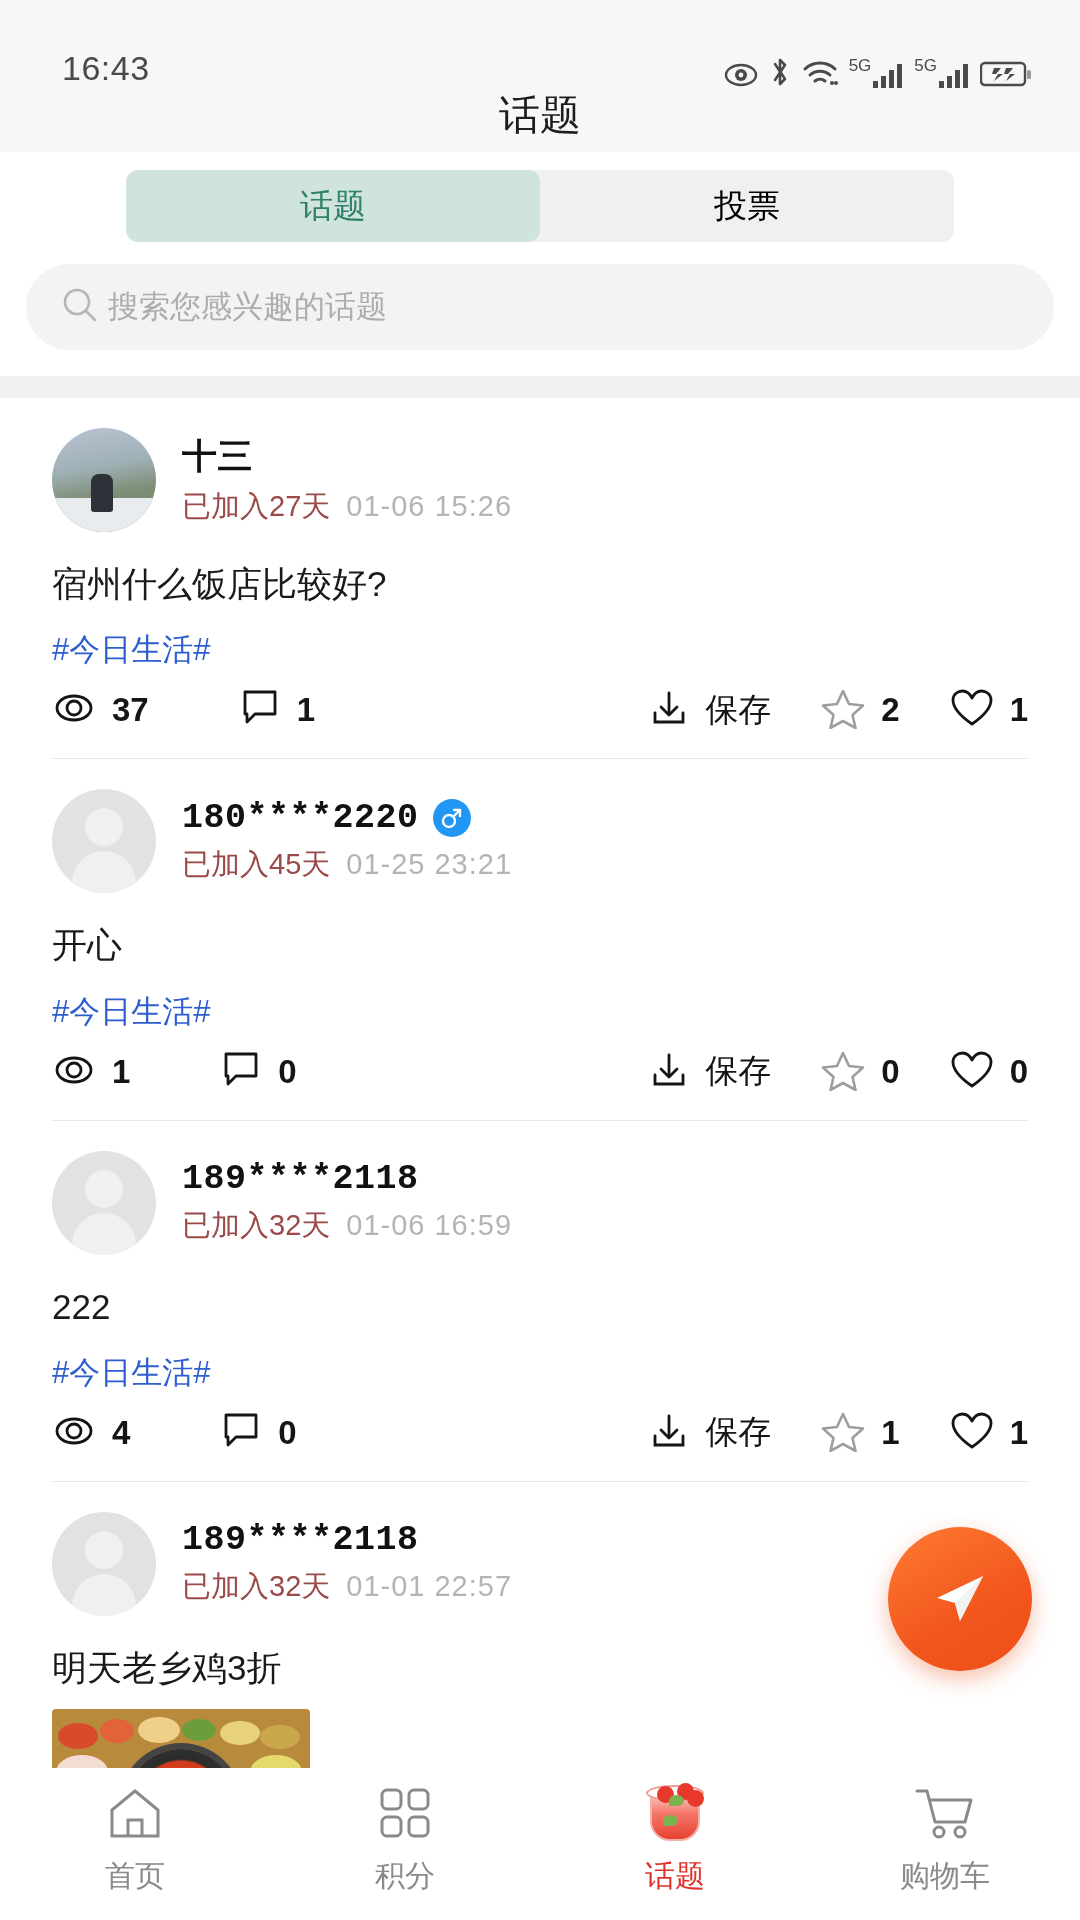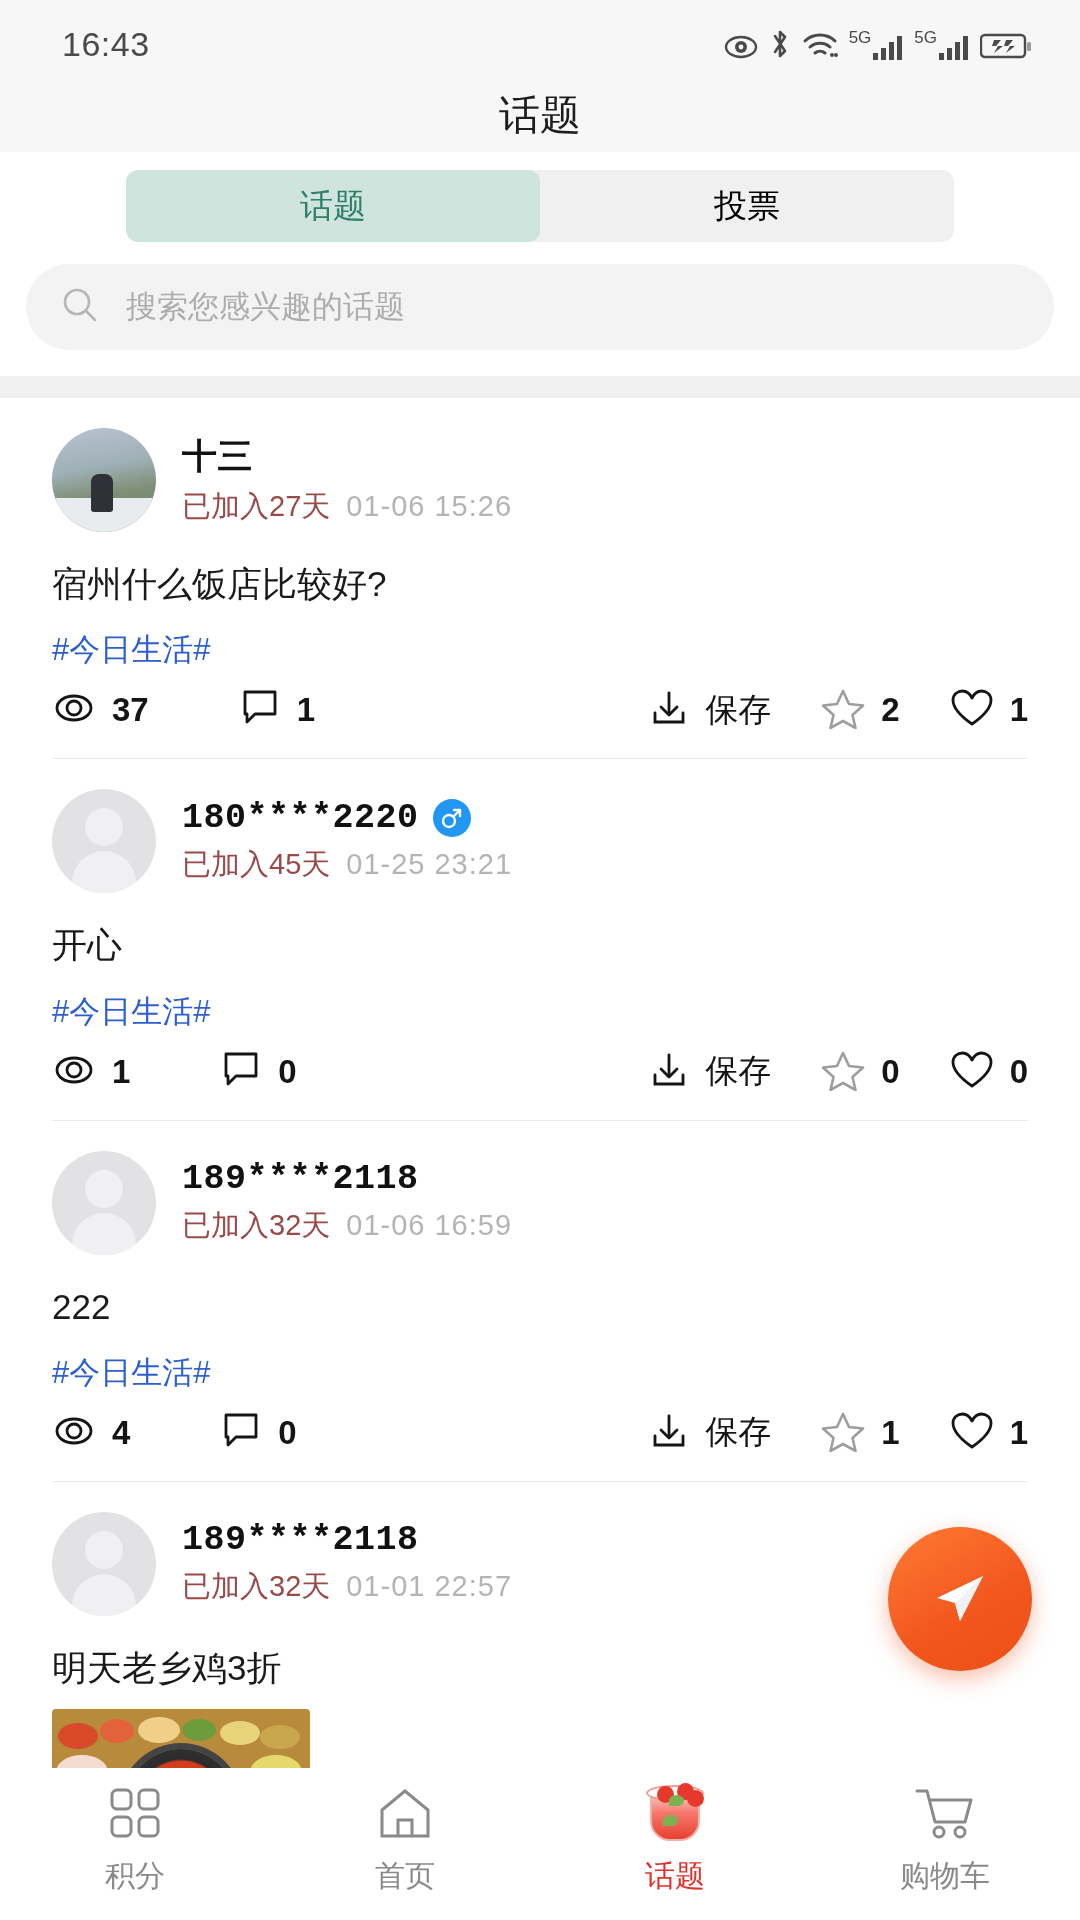--- a/index.html
+++ b/index.html
@@ -7,21 +7,21 @@
   body {
     font-family:"Liberation Sans","DejaVu Sans",sans-serif;
     background:#ffffff;
     position:relative;
     overflow:hidden;
   }
 
   
   .statusbar {
     height:88px; background:#f7f7f7;
-    display:flex; align-items:center; justify-content:space-between;
+    display:flex; align-items:flex-end; justify-content:space-between;
     padding:0 48px 0 62px;
   }
   .sb-time { font-size:34px; color:#4a4a4a; letter-spacing:0.5px; }
   .sb-icons { display:flex; align-items:flex-end; gap:11px; }
   .sb-icons svg { display:block; }
   .sig5g { display:flex; align-items:flex-end; gap:2px; }
   .sig5g .lbl { font-size:17px; color:#4a4a4a; line-height:1; margin-bottom:14px; }
 
   
   .titlebar {
@@ -40,21 +40,21 @@
   .seg-btn {
     flex:1; display:flex; align-items:center; justify-content:center;
     font-size:33px; color:#000000;
   }
   .seg-btn.active {
     background:#cfe4dd; color:#2f7f6b; border-radius:12px;
   }
   .searchwrap { padding:22px 26px 0; }
   .searchbar {
     height:86px; background:#f3f3f3; border-radius:43px;
-    display:flex; align-items:center; padding:0 34px; gap:26px;
+    display:flex; align-items:center; padding:0 34px; gap:8px;
   }
   .searchbar .ph { font-size:31px; color:#adadad; }
 
   .gapline { height:22px; background:#f0f0f0; }
 
   
   .feed { background:#fff; padding:0 0 0 0; }
   .post { padding:30px 52px 0 52px; position:relative; }
   .post .sep {
     position:absolute; left:52px; right:52px; bottom:0;
@@ -500,38 +500,38 @@
       <path d="M60 16 L14 38 L32 43 L37 61 Z" fill="#ffffff"></path>
       <path d="M32 43 L60 16 L37 61 Z" fill="#f2f2f2"></path>
     </svg>
   </span>
 </div>
 
 <div class="bottomnav">
 
   <div class="nav-item">
     <span class="nav-ico">
+      <svg width="62" height="58" viewBox="0 0 62 58">
+          <path d="M8 26 L31 7 L54 26 V52 H8 Z" fill="none" stroke="#8a8a8a" stroke-width="3"></path>
+          <path d="M24 52 V36 H38 V52" fill="none" stroke="#8a8a8a" stroke-width="3"></path>
+        </svg>
+    </span>
+    <span class="nav-label">首页</span>
+  </div>
+
+  <div class="nav-item">
+    <span class="nav-ico">
       <svg width="58" height="58" viewBox="0 0 58 58">
           <rect x="6" y="6" width="19" height="19" rx="5" fill="none" stroke="#8a8a8a" stroke-width="3"></rect>
           <rect x="33" y="6" width="19" height="19" rx="5" fill="none" stroke="#8a8a8a" stroke-width="3"></rect>
           <rect x="6" y="33" width="19" height="19" rx="5" fill="none" stroke="#8a8a8a" stroke-width="3"></rect>
           <rect x="33" y="33" width="19" height="19" rx="5" fill="none" stroke="#8a8a8a" stroke-width="3"></rect>
         </svg>
     </span>
     <span class="nav-label">积分</span>
-  </div>
-
-  <div class="nav-item">
-    <span class="nav-ico">
-      <svg width="62" height="58" viewBox="0 0 62 58">
-          <path d="M8 26 L31 7 L54 26 V52 H8 Z" fill="none" stroke="#8a8a8a" stroke-width="3"></path>
-          <path d="M24 52 V36 H38 V52" fill="none" stroke="#8a8a8a" stroke-width="3"></path>
-        </svg>
-    </span>
-    <span class="nav-label">首页</span>
   </div>
 
   <div class="nav-item active">
     <span class="nav-ico">
       <span class="cupicon">
         <span class="glass"></span>
         <span class="rim"></span>
         <span class="berry" style="left:18px; top:9px;"></span>
         <span class="berry" style="left:38px; top:6px;"></span>
         <span class="berry" style="left:48px; top:13px;"></span>

